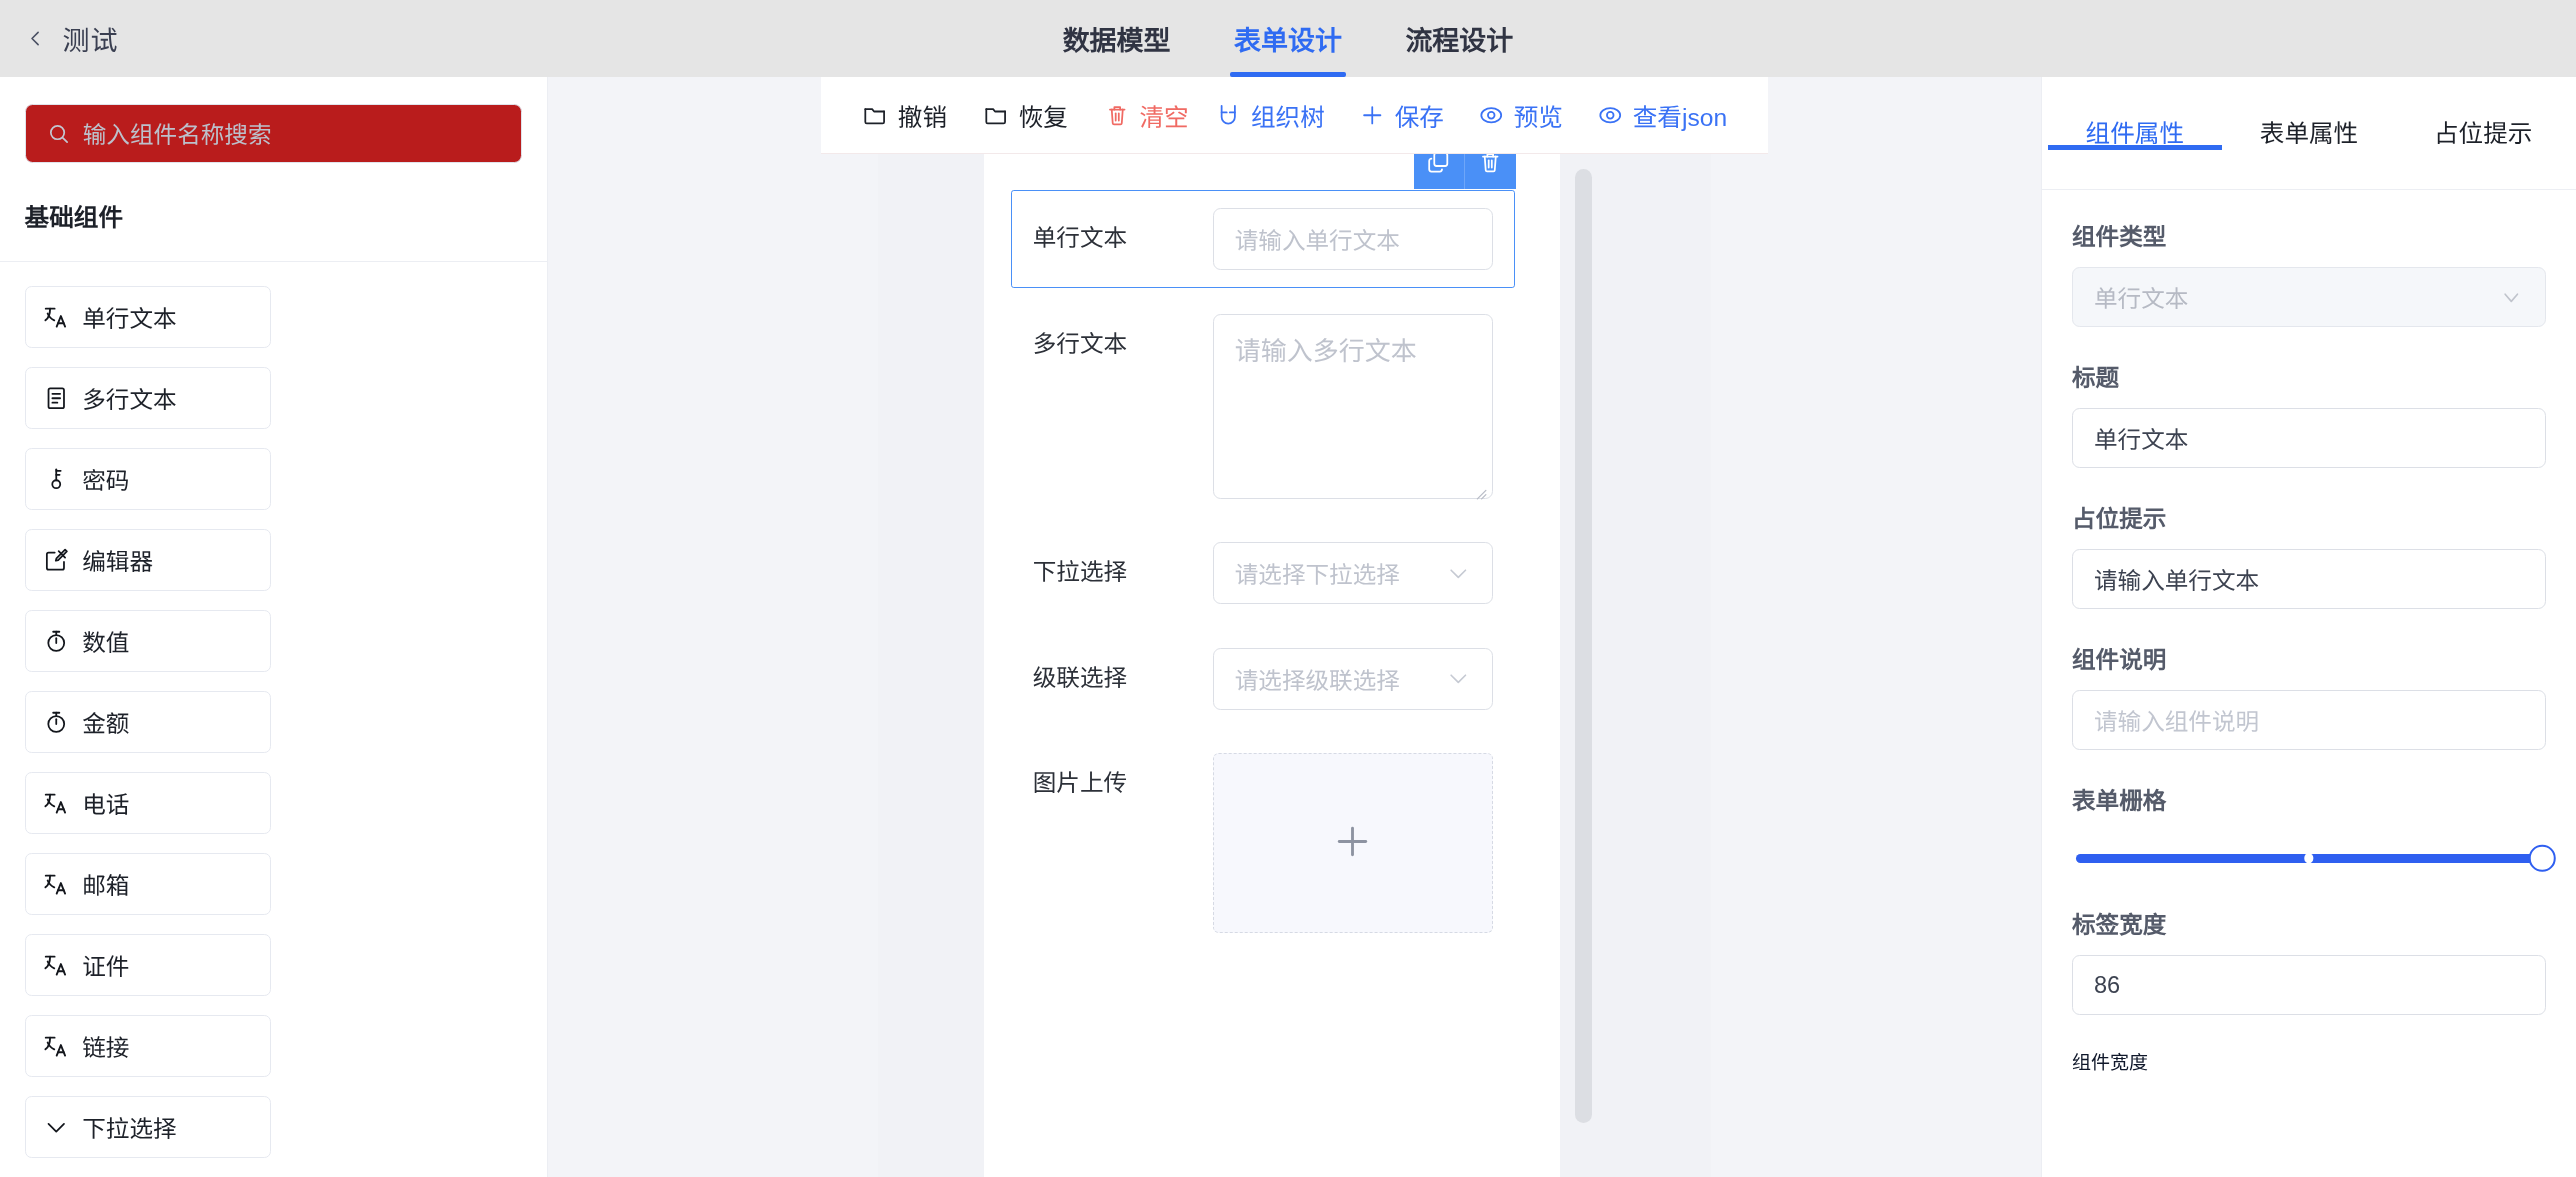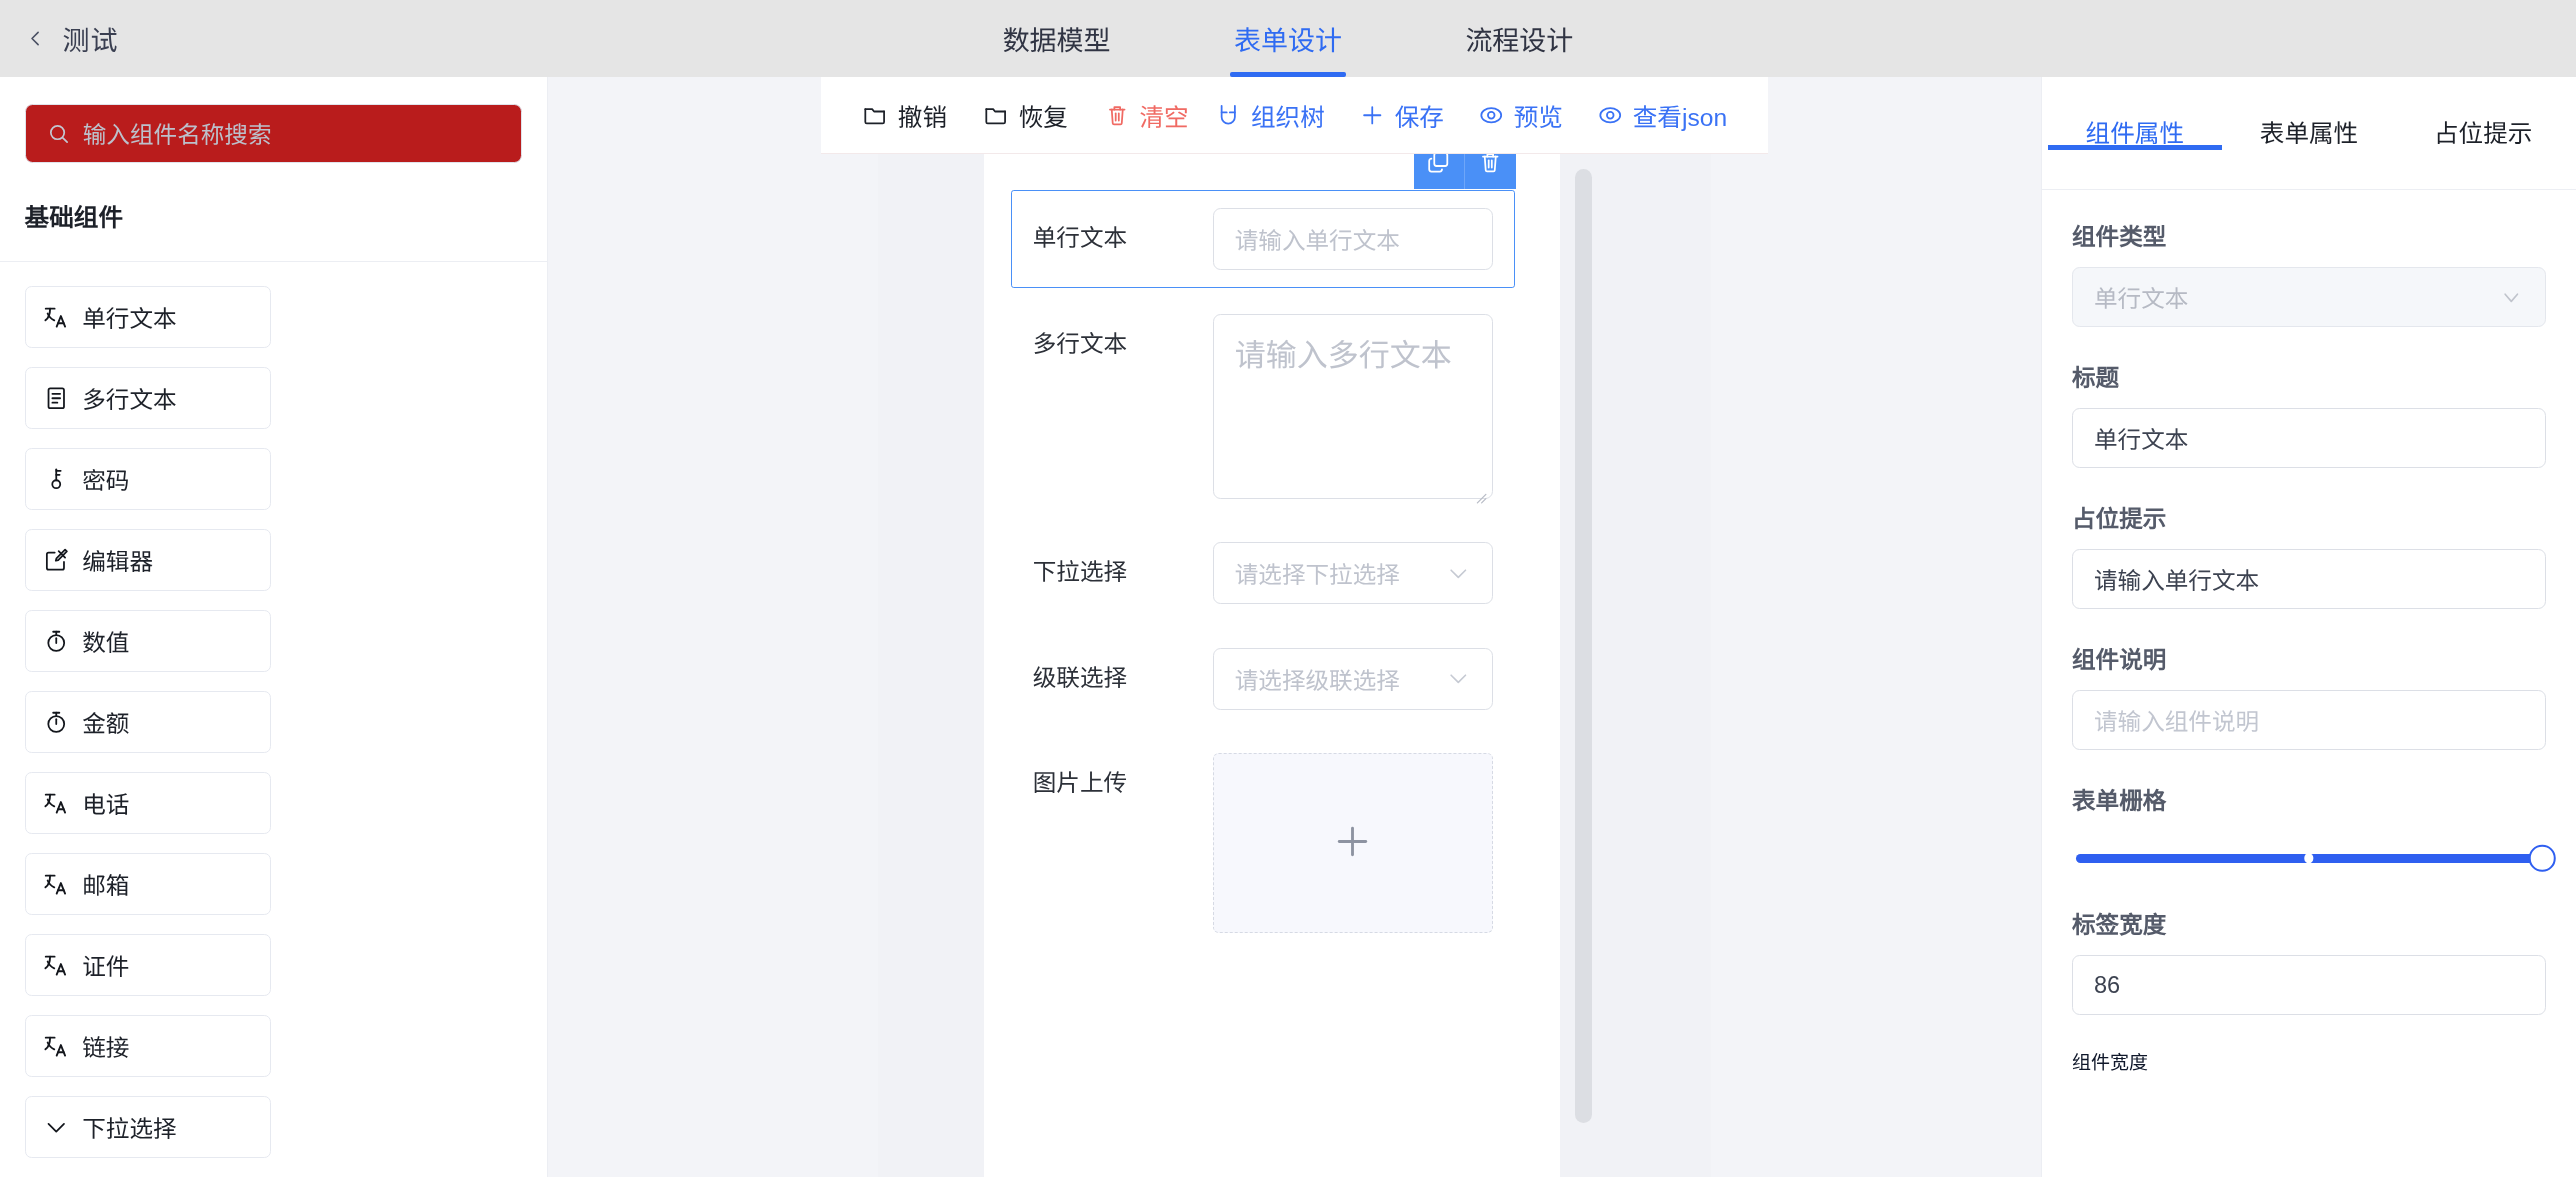--- a/index.html
+++ b/index.html
@@ -18,22 +18,23 @@
     height: 77px; flex: 0 0 77px;
     background: #e5e5e5;
     display: flex; align-items: center;
     position: relative;
   }
   .back-area { display: flex; align-items: center; gap: 17px; padding-left: 24.6px; cursor: pointer; }
   .chev-back { width: 21px; height: 21px; color: #4a5063; display: block; }
   .app-title { font-size: 27px; color: #3a3f51; letter-spacing: 0.9px; }
   .top-tabs {
     position: absolute; left: 0; right: 0; top: 0; bottom: 0;
-    display: flex; align-items: center; justify-content: center; gap: 112px;
+    display: flex; align-items: center; justify-content: center; gap: 52px;
     pointer-events: none;
+    font-weight: bold;
   }
   .top-tab {
     pointer-events: auto;
     font-size: 27px; color: #2f3murky; color: #303443;
     height: 77px; display: flex; align-items: center;
     position: relative; cursor: pointer; padding: 0 5.7px;
   }
   .top-tab.active { color: #2f6bf2; }
   .top-tab.active::after {
     content: ""; position: absolute; left: 1.9px; right: 1.9px; bottom: 0;
@@ -113,21 +114,21 @@
   }
   .field-ctl { flex: 1; min-width: 0; }
   .inp {
     height: 62px; border: 0.9px solid #dcdfe6; border-radius: 7.6px;
     display: flex; align-items: center; padding: 0 21px;
     font-size: 23.6px; color: #bfc3cd; background: #fff;
   }
   .inp .chev { margin-left: auto; color: #c6cad3; width: 24.6px; height: 24.6px; }
   .txta {
     height: 185px; border: 0.9px solid #dcdfe6; border-radius: 7.6px;
-    padding: 15px 21px; font-size: 31px; color: #bfc3cd; background: #fff;
+    padding: 15px 21px; font-size: 26px; color: #bfc3cd; background: #fff;
     position: relative;
   }
   .txta .grip {
     position: absolute; right: 3.8px; bottom: 3.8px; width: 17px; height: 17px; color: #b9bdc7;
   }
   .uploader {
     width: 280px; height: 180px; border: 1.9px dashed #d6dae4; border-radius: 5.7px;
     background: #f7f8fd; display: flex; align-items: center; justify-content: center;
     color: #8d93a1;
   }

